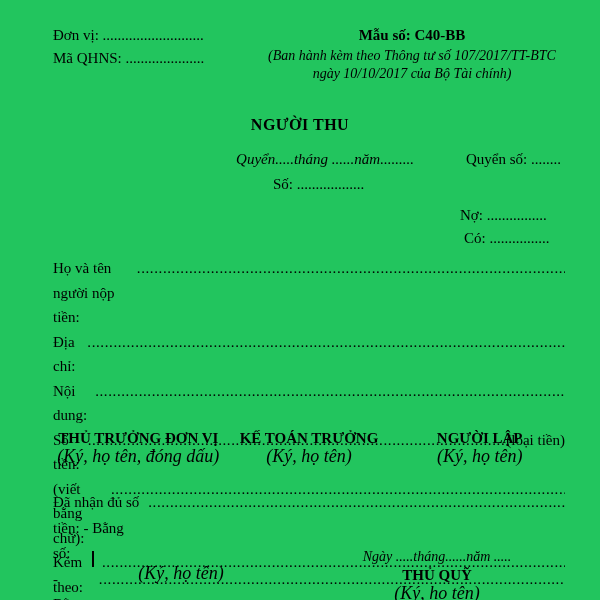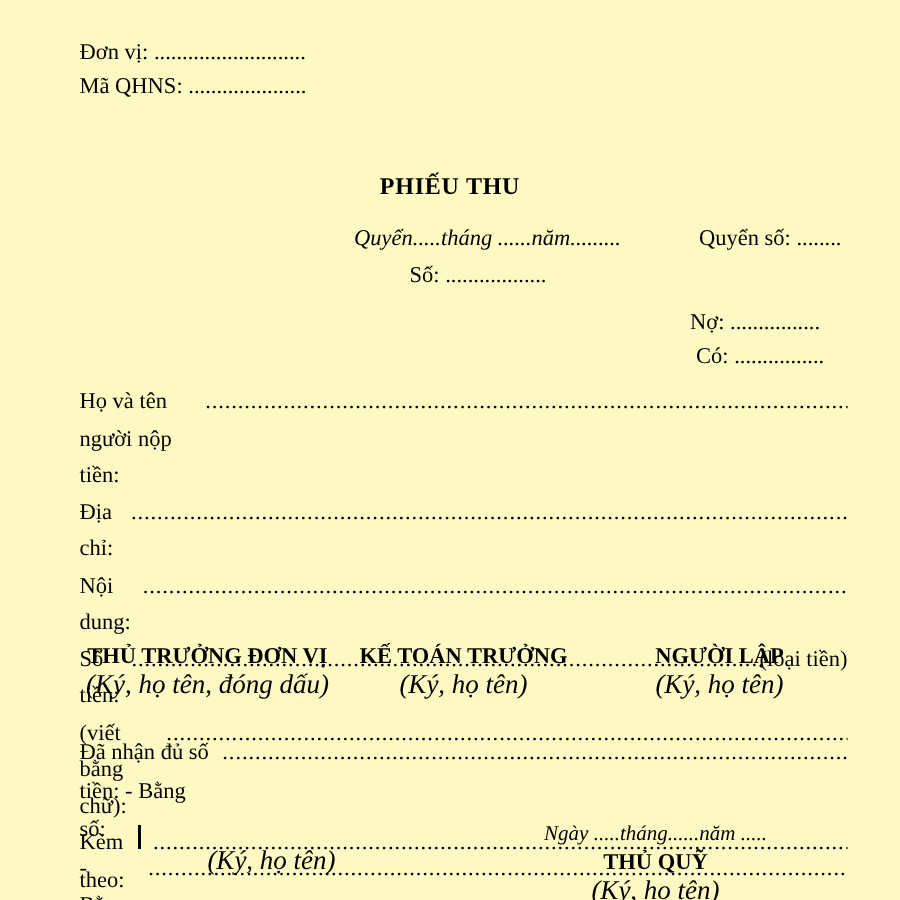--- a/index.html
+++ b/index.html
@@ -1,20 +1,20 @@
 <!DOCTYPE html>
 <html><head>
 <meta charset="utf-8">
 <style>
   html, body { margin: 0; padding: 0; background: #ffffff; }
   .page {
     position: relative;
     width: 600px;
     height: 600px;
-    background: #fef9c3;
+    background: #22c55e;
     color: #000000;
     font-family: "Liberation Serif", "DejaVu Serif", serif;
     font-size: 15px;
     overflow: hidden;
   }
   .abs { position: absolute; }
 
   
   .header-left { left: 53px; top: 24px; line-height: 23px; }
   .header-right { left: 256px; top: 25px; width: 312px; text-align: center; }
@@ -68,22 +68,29 @@
 </head>
 <body>
 
 <div class="page">
 
   <div class="abs header-left">
     <div>Đơn vị: ...........................</div>
     <div>Mã QHNS: .....................</div>
   </div>
 
+  <div class="abs header-right">
+    <div class="form-no">Mẫu số: C40-BB</div>
+    <div class="issuance">
+      <div>(Ban hành kèm theo Thông tư số 107/2017/TT-BTC</div>
+      <div>ngày 10/10/2017 của Bộ Tài chính)</div>
+    </div>
+  </div>
 
-  <div class="abs doc-title">PHIẾU THU</div>
+  <div class="abs doc-title">NGƯỜI THU</div>
 
   <div class="abs date-line">Quyển.....tháng ......năm.........</div>
   <div class="abs book-no">Quyển số: ........</div>
   <div class="abs serial-no">Số: ..................</div>
   <div class="abs debit">Nợ: ................</div>
   <div class="abs credit">Có: ................</div>
 
   <div class="abs fields">
     <div class="field-row">
       <span>Họ và tên người nộp tiền:</span>

